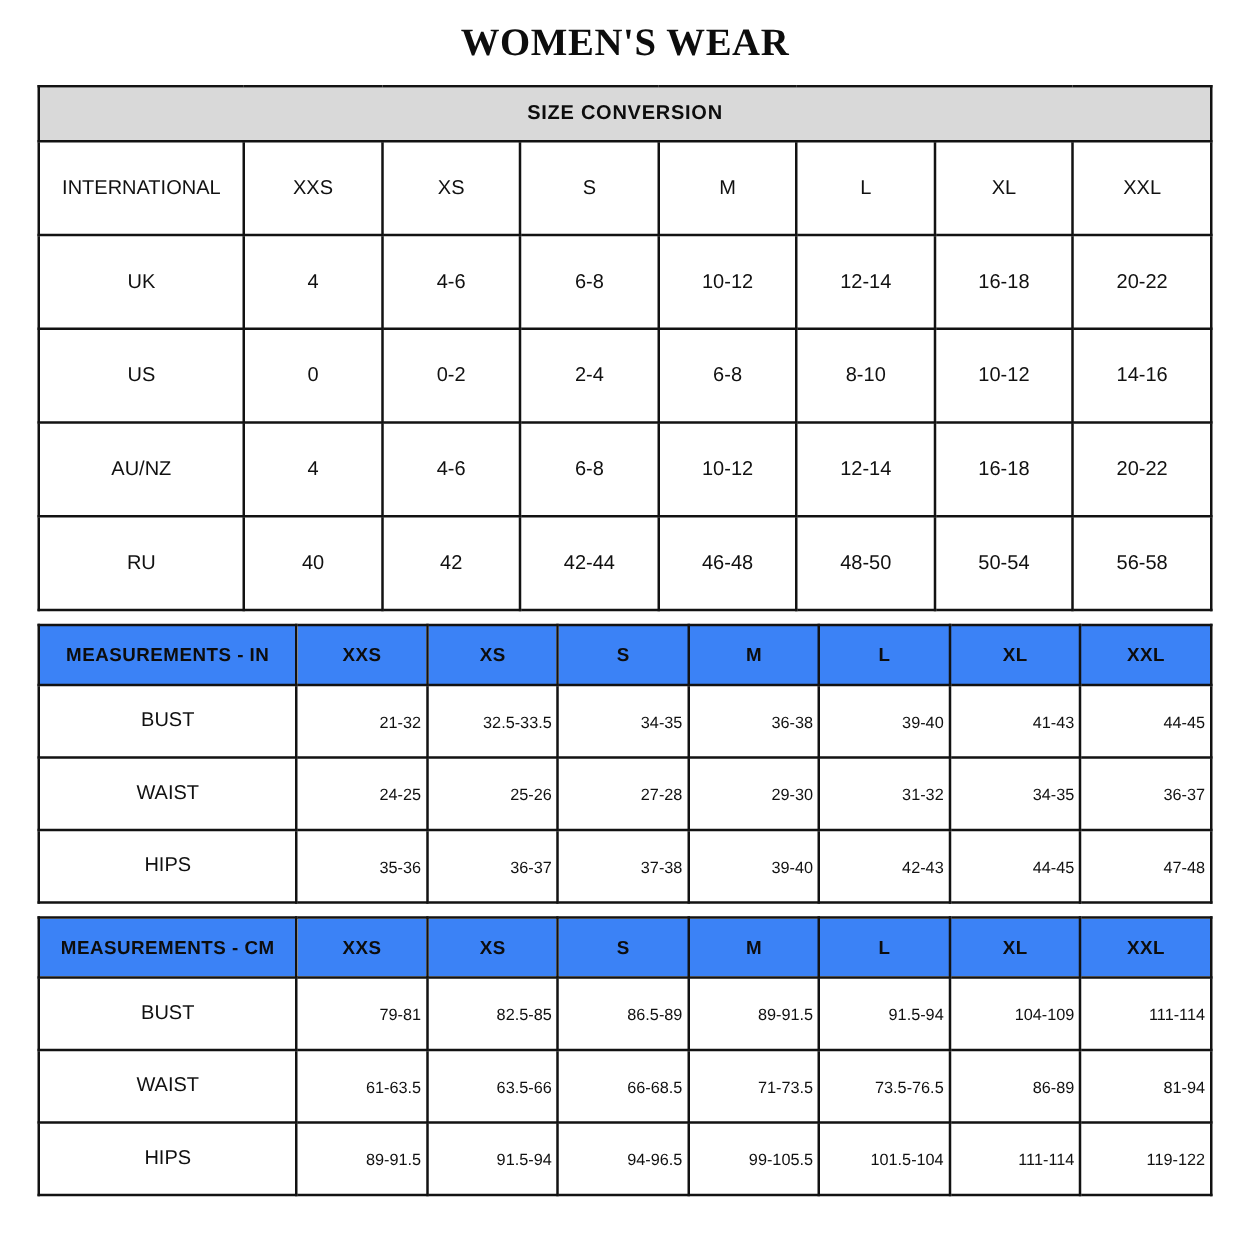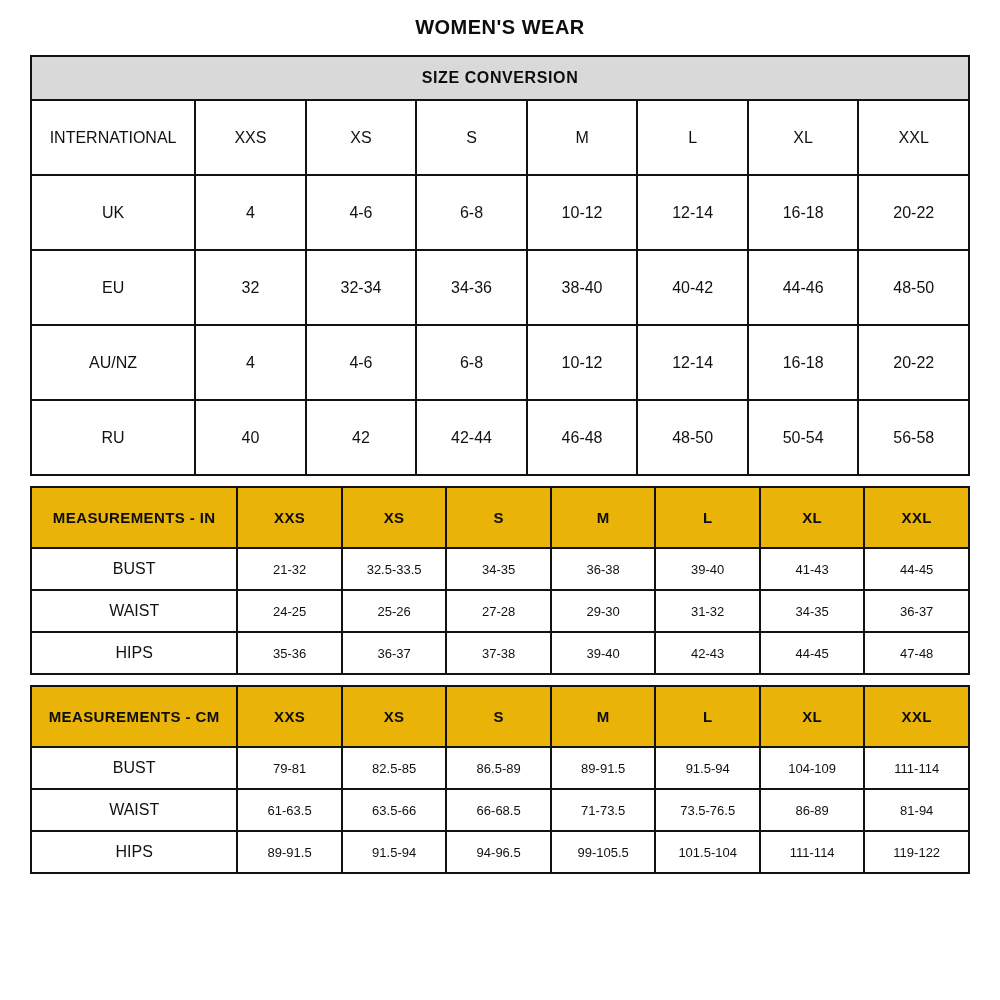--- a/index.html
+++ b/index.html
@@ -11,25 +11,26 @@
     color: #111111;
   }
   .page {
     width: 1000px;
     height: 1000px;
     padding: 12px 30px 16px 30px;
     background: #ffffff;
   }
   h1.page-title {
     text-align: center;
-    font-size: 20px;
+    font-size: 31px;
     font-weight: 700;
     letter-spacing: 0.5px;
     margin: 4px 0 16px 0;
     color: #0d0d0d;
+    font-family: Liberation Serif, serif;
   }
   table {
     width: 100%;
     border-collapse: collapse;
     table-layout: fixed;
     margin: 0 0 10px 0;
     border-radius: 12px;
   }
   th, td {
     border: 2px solid #121212;
@@ -51,37 +52,38 @@
     color: #0d0d0d;
   }
   #size-conversion-table td {
     height: 75px;
     font-size: 16px;
     font-weight: 400;
   }
 
   
   .measure th.col-header {
-    background: #eab308;
-    height: 61px;
+    background: #3b82f6;
+    height: 48px;
     font-size: 15px;
     font-weight: 700;
     letter-spacing: 0.4px;
     color: #0d0d0d;
   }
   .measure td {
-    height: 42px;
+    height: 58px;
   }
   .measure td.row-label {
     font-size: 16px;
     font-weight: 400;
   }
   .measure td.value-cell {
     font-size: 13px;
     font-weight: 400;
+    text-align: right;
   }
 </style>
 </head>
 <body>
 
 <div class="page">
   <h1 class="page-title">WOMEN'S WEAR</h1>
 
   <table id="size-conversion-table">
     <colgroup>
@@ -106,28 +108,28 @@
           <td class="row-label">UK</td>
           <td class="value-cell">4</td>
           <td class="value-cell">4-6</td>
           <td class="value-cell">6-8</td>
           <td class="value-cell">10-12</td>
           <td class="value-cell">12-14</td>
           <td class="value-cell">16-18</td>
           <td class="value-cell">20-22</td>
         </tr>
         <tr>
-          <td class="row-label">EU</td>
-          <td class="value-cell">32</td>
-          <td class="value-cell">32-34</td>
-          <td class="value-cell">34-36</td>
-          <td class="value-cell">38-40</td>
-          <td class="value-cell">40-42</td>
-          <td class="value-cell">44-46</td>
-          <td class="value-cell">48-50</td>
+          <td class="row-label">US</td>
+          <td class="value-cell">0</td>
+          <td class="value-cell">0-2</td>
+          <td class="value-cell">2-4</td>
+          <td class="value-cell">6-8</td>
+          <td class="value-cell">8-10</td>
+          <td class="value-cell">10-12</td>
+          <td class="value-cell">14-16</td>
         </tr>
         <tr>
           <td class="row-label">AU/NZ</td>
           <td class="value-cell">4</td>
           <td class="value-cell">4-6</td>
           <td class="value-cell">6-8</td>
           <td class="value-cell">10-12</td>
           <td class="value-cell">12-14</td>
           <td class="value-cell">16-18</td>
           <td class="value-cell">20-22</td>

